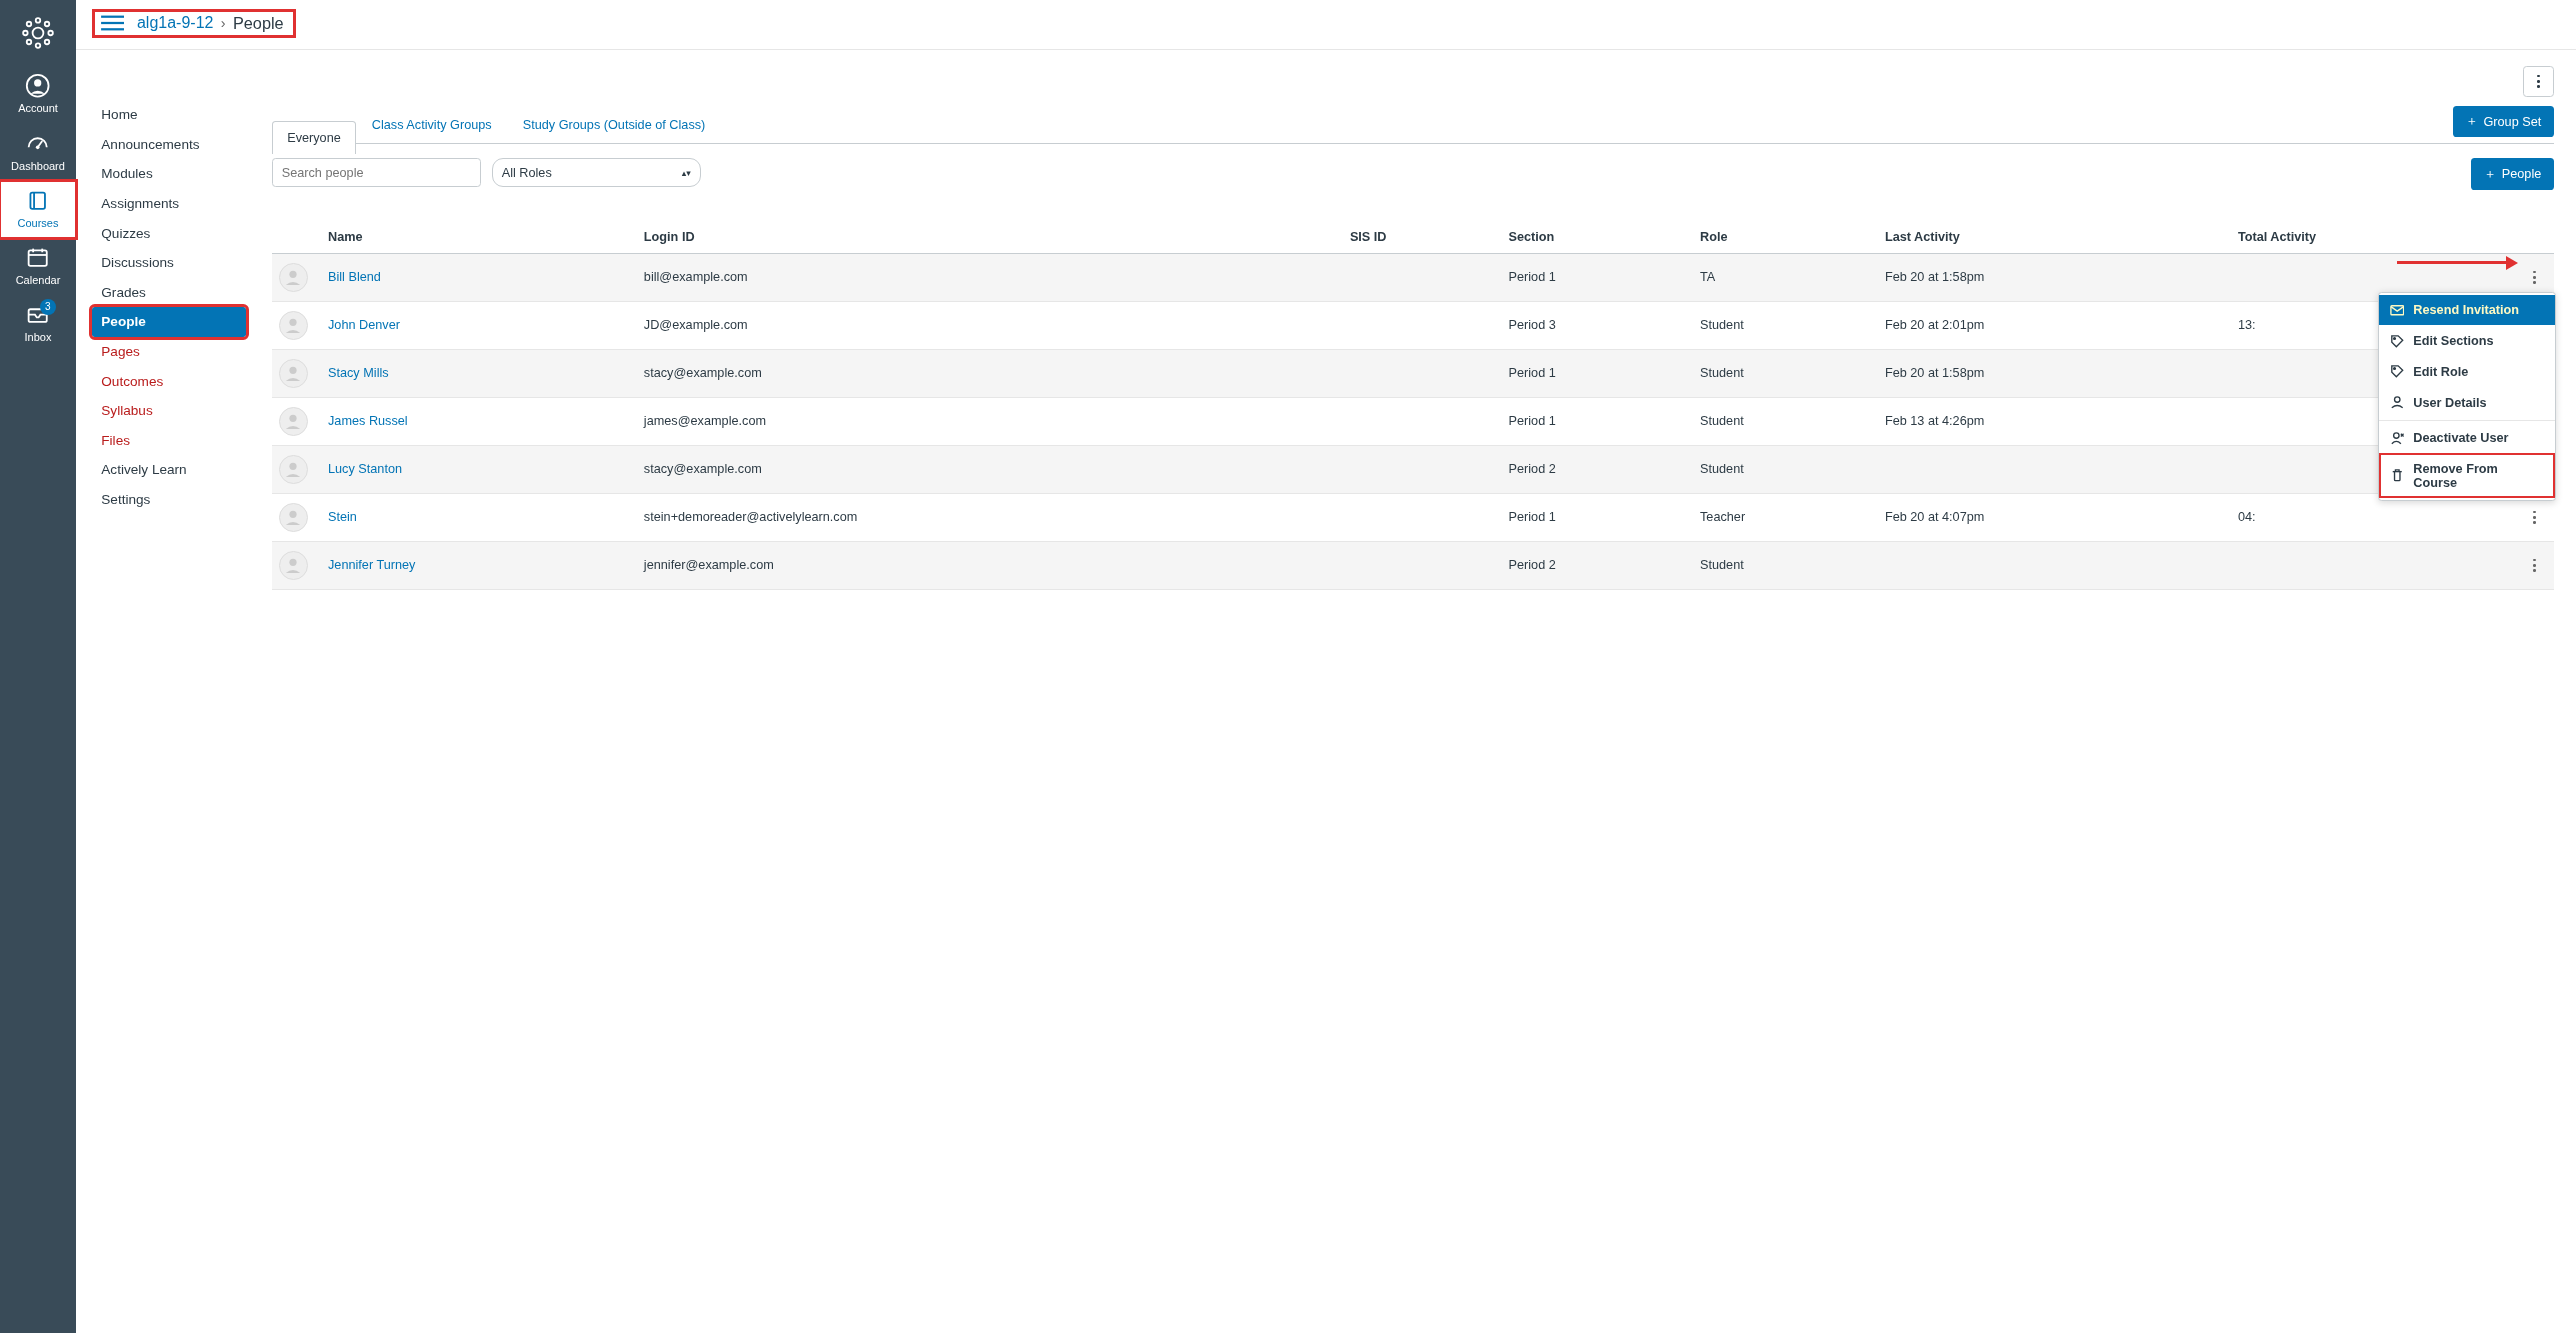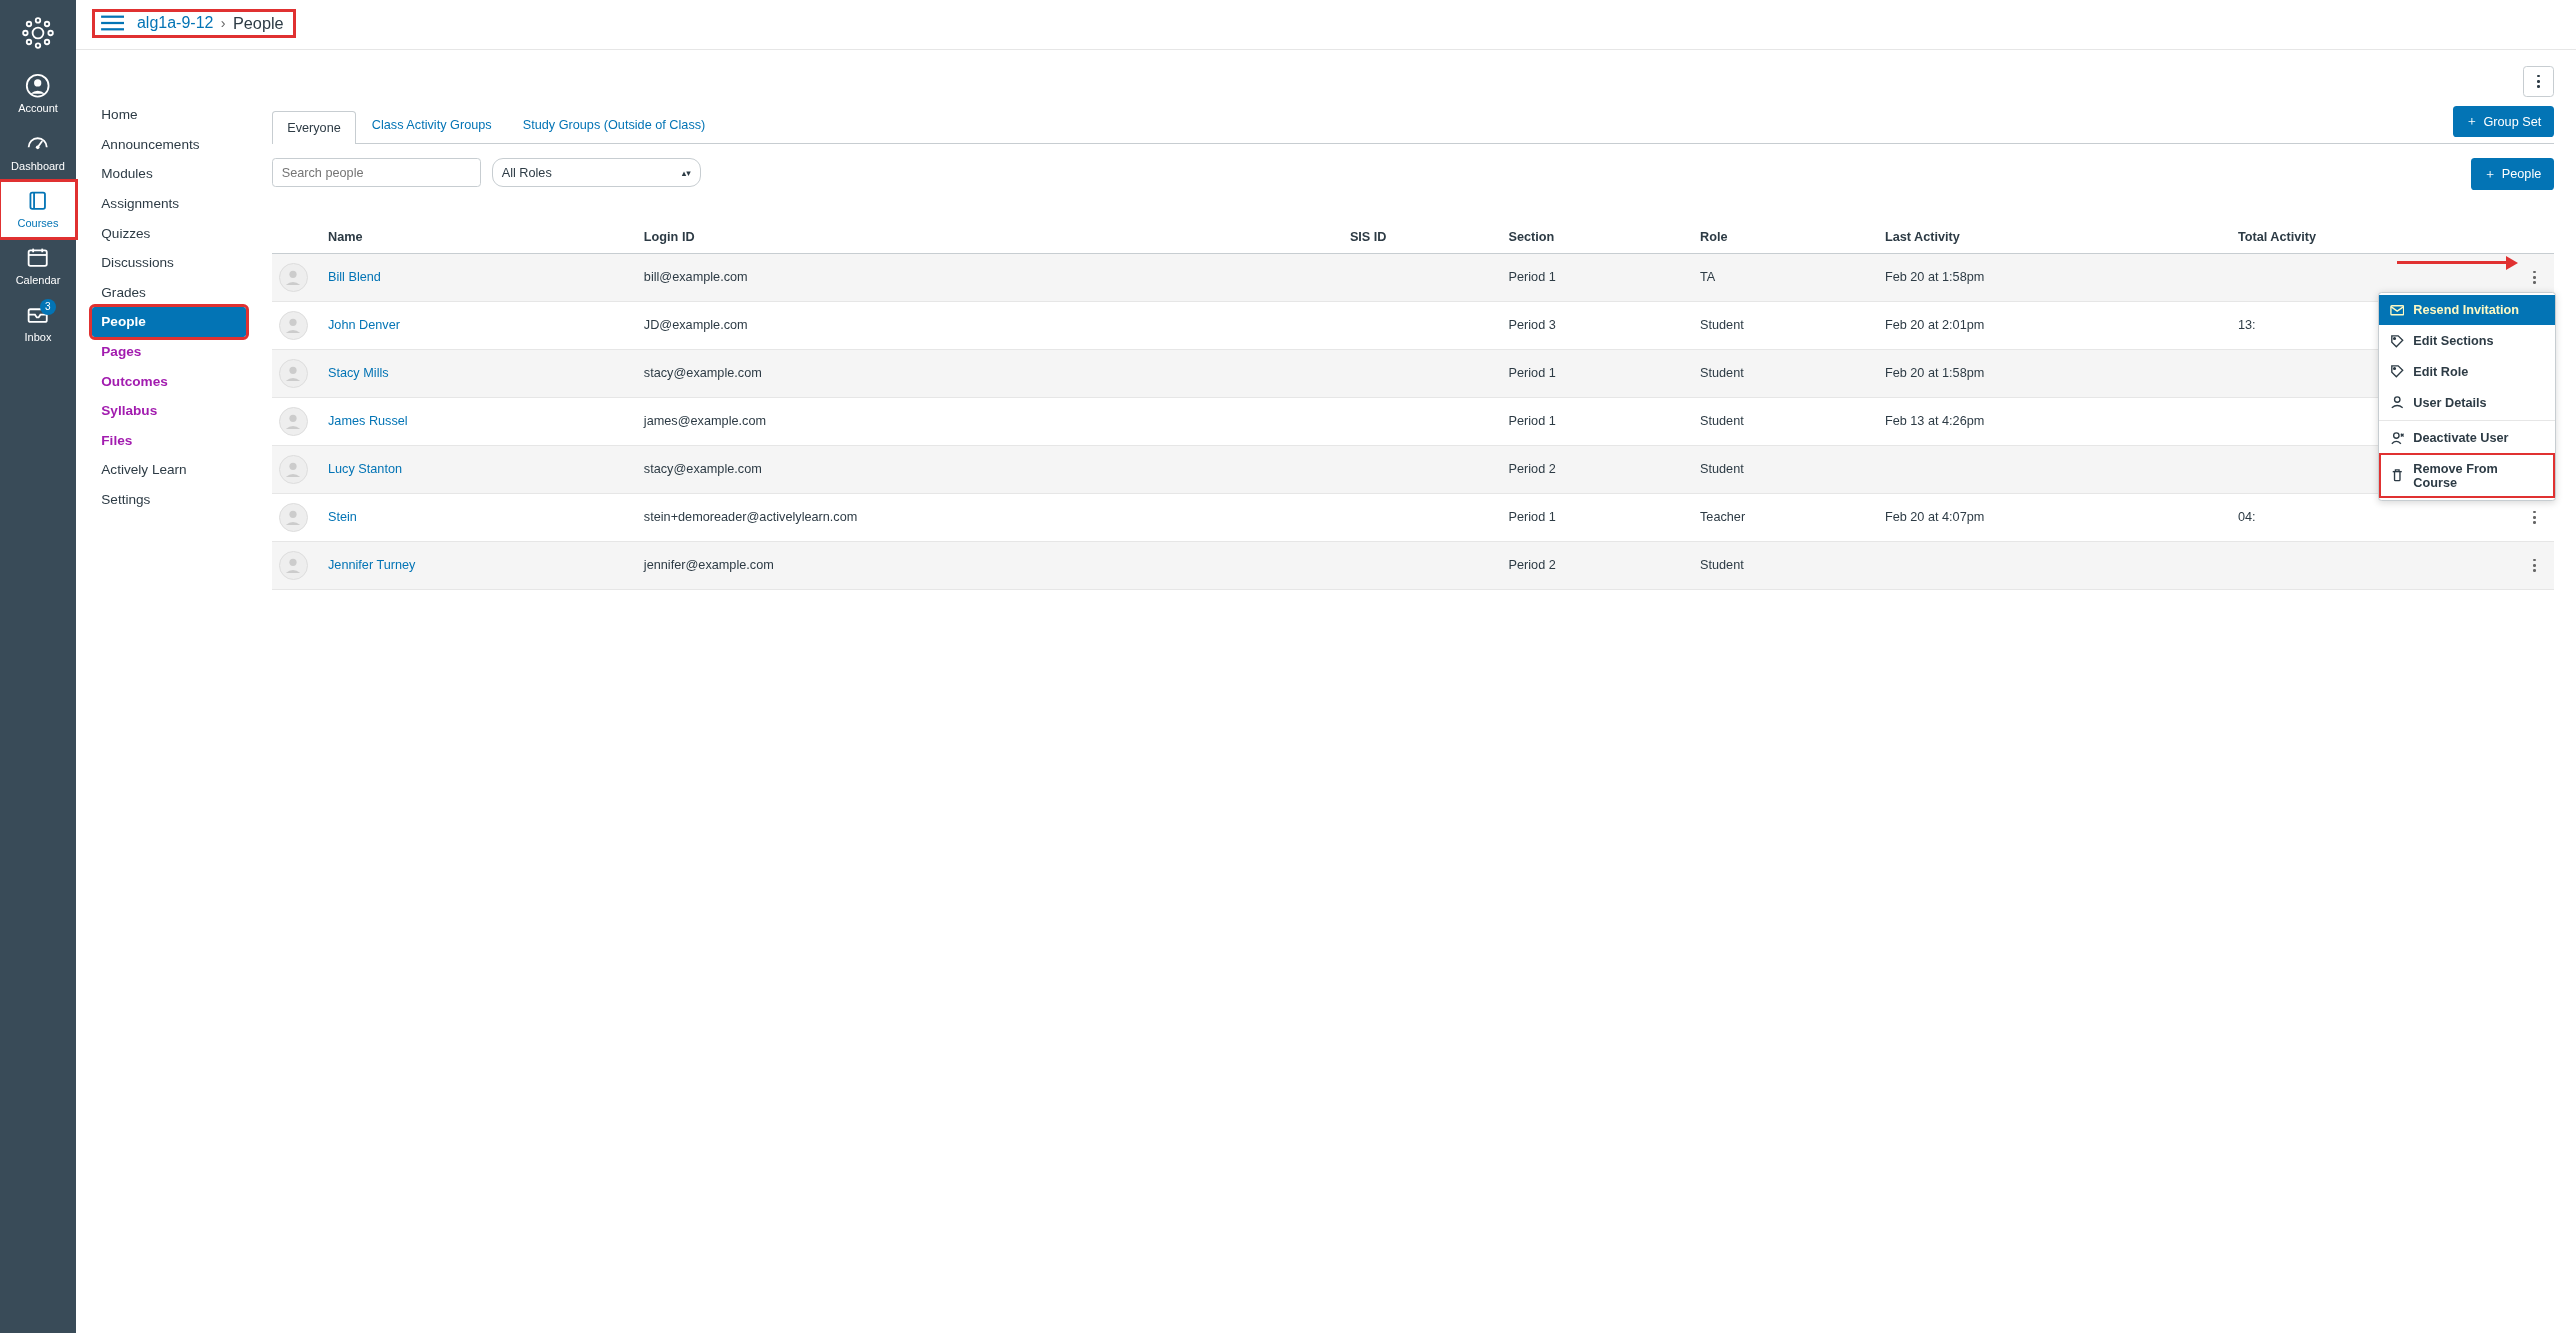--- a/index.html
+++ b/index.html
@@ -24,32 +24,32 @@
 .hamburger { width: 23.6px; height: 18px; margin-right: 12.7px; cursor:pointer; }
 .crumb-link { color: #0374b5; font-size: 16px; }
 .crumb-sep { color: #666; margin: 0 7.3px; font-size: 14.5px; }
 .crumb-current { font-size: 16.3px; color: #2d3b45; }
 
 
 .content { display: flex; flex: 1; padding: 16.3px 22px 22px 16.3px; gap: 25.4px; }
 .course-nav { width: 154px; display: flex; flex-direction: column; gap: 0; margin-top: 34px; }
 .course-nav a { display: block; padding: 7.3px 9px; font-size: 13.6px; color: #2d3b45; text-decoration: none; cursor:pointer; border-radius: 2.7px; }
 .course-nav a.active { background: #0374b5; color: #fff; font-weight: 600; outline: 3.6px solid #e03131; outline-offset: -0.9px; }
-.course-nav a.disabled { color: #a21caf; font-weight: bold; }
+.course-nav a.disabled { color: #b91c1c; }
 
 .panel { flex: 1; position: relative; }
 .panel-top { display: flex; justify-content: flex-end; margin-bottom: 9px; }
 .kebab-btn { width: 31px; height: 31px; border: 0.9px solid #c7cdd1; border-radius: 3.6px; background: #fff; display:flex; align-items:center; justify-content:center; cursor:pointer; }
 .kebab-dots { display:flex; flex-direction:column; gap:2.7px; }
 .kebab-dots span { width:2.7px; height:2.7px; background:#2d3b45; border-radius:50%; }
 
 .tabs-row { display: flex; align-items: center; border-bottom: 0.9px solid #c7cdd1; margin-bottom: 14.5px; }
 .tabs { display: flex; }
 .tab { padding: 9px 14.5px; font-size: 12.7px; color: #0374b5; cursor:pointer; border: 0.9px solid transparent; border-bottom: none; }
-.tab.active { color: #2d3b45; border-color: #c7cdd1; border-radius: 3.6px 3.6px 0 0; background:#fff; position:relative; top:3px; }
+.tab.active { color: #2d3b45; border-color: #c7cdd1; border-radius: 3.6px 3.6px 0 0; background:#fff; position:relative; top:13px; }
 .tabs-row .spacer { flex: 1; }
 .btn-primary { background: #0374b5; color:#fff; border:none; border-radius:3.6px; padding: 7.3px 12.7px; font-size:12.7px; cursor:pointer; display:inline-flex; align-items:center; gap:5.4px; margin-bottom: 5.4px; }
 
 .filter-row { display: flex; align-items: flex-start; gap: 11px; margin-bottom: 25.4px; }
 .search-input { width: 209px; padding: 6.3px 9px; border: 0.9px solid #c7cdd1; border-radius: 3.6px; font-size:12.7px; }
 .roles-select { width: 209px; padding: 6.3px 9px; border: 0.9px solid #c7cdd1; border-radius:11px; font-size:12.7px; background:#fff; position:relative; display:flex; justify-content:space-between; align-items:center; cursor:pointer; }
 .filter-row .spacer { flex:1; }
 
 .people-table { width: 100%; border-collapse: collapse; }
 .people-table thead th { text-align: left; font-weight: 600; font-size: 12.7px; padding: 9px 7.3px 9px 7.3px; border-bottom: 0.9px solid #c7cdd1; }

